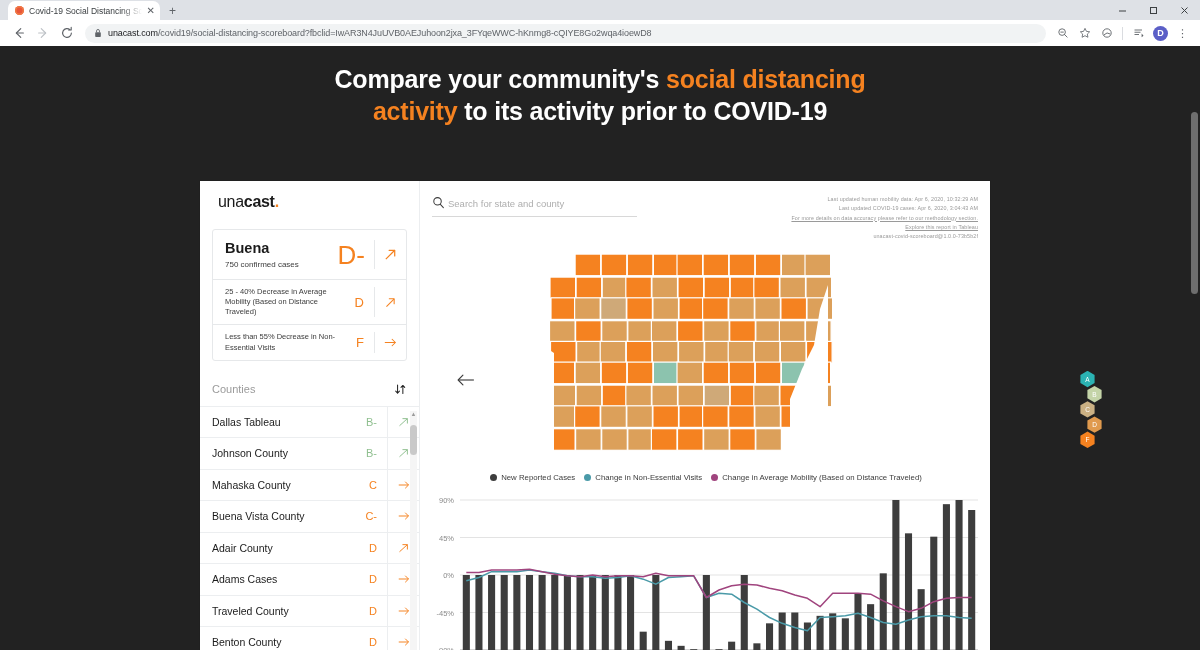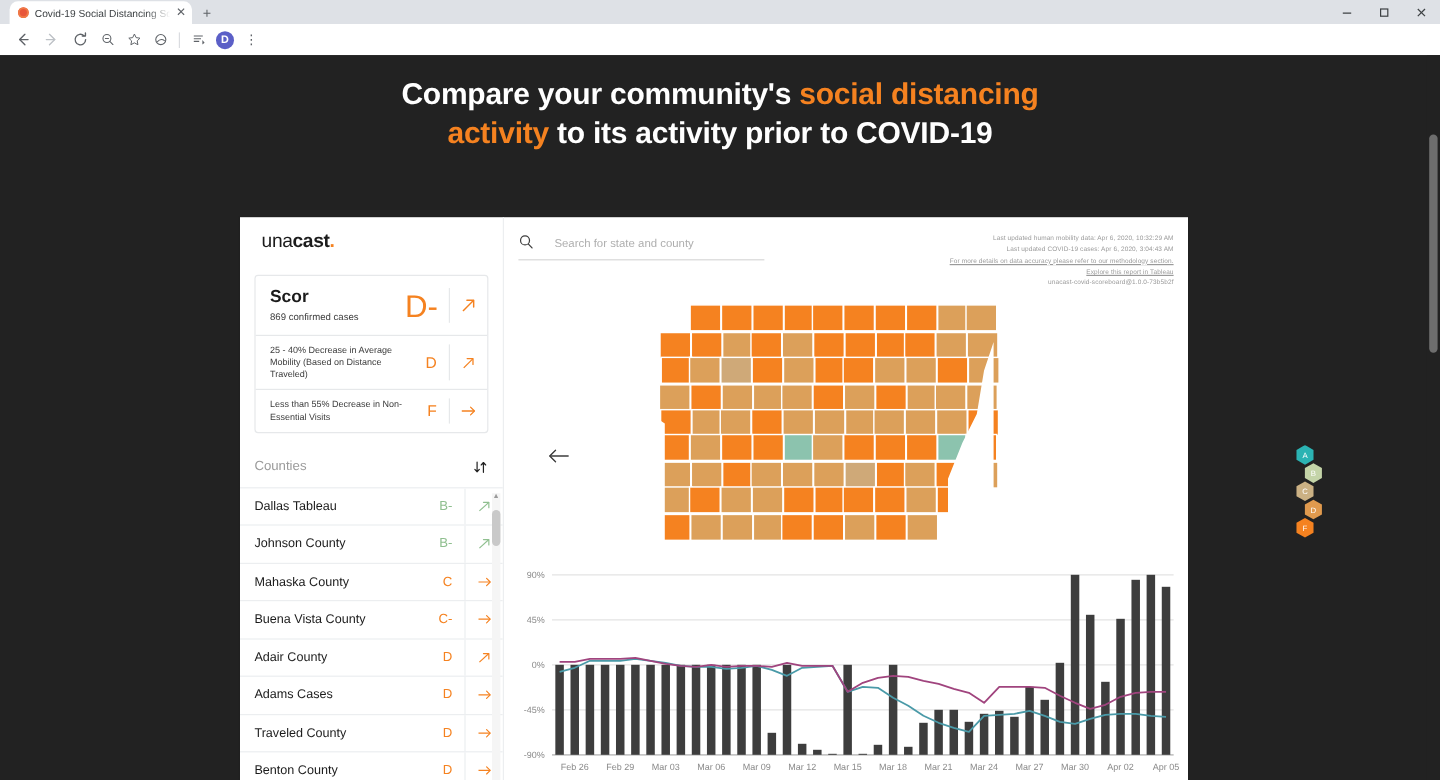--- a/index.html
+++ b/index.html
@@ -189,21 +189,21 @@
     width: 32px; flex: 0 0 32px; border-left: 1px solid #eceef0;
     display: flex; align-items: center; justify-content: center;
     align-self: stretch;
   }
 
   
   .right { flex: 1 1 auto; position: relative; display: flex; flex-direction: column; }
 
   .topbar { display: flex; padding: 12px 14px 0 12px; gap: 10px; }
   .search {
-    flex: 0 0 205px; display: flex; align-items: center; gap: 17px;
+    flex: 0 0 205px; display: flex; align-items: center; gap: 3px;
     border-bottom: 1px solid #d8d8d8; padding-bottom: 4px; height: 22px;
     cursor: text; margin-top: 2px;
   }
   .search .ph { font-size: 9.5px; color: #aeaeae; }
   .meta {
     flex: 1 1 auto; text-align: right; font-size: 5.4px; color: #9a9a9a;
     line-height: 1.72; padding-top: 2px; letter-spacing: 0.1px;
   }
   .meta .lnk { text-decoration: underline; }
 
@@ -272,20 +272,29 @@
           <line x1="3" y1="8" x2="11" y2="8" stroke="currentColor" stroke-width="1.3" stroke-linecap="round"></line>
         </svg>
     </div>
     <div class="nav-btn">
       <svg width="14" height="14" viewBox="0 0 16 16">
           <path d="M13 8 a5 5 0 1 1 -1.6 -3.7" fill="none" stroke="currentColor" stroke-width="1.3" stroke-linecap="round"></path>
           <path d="M12.8 1.6 L12.8 4.6 L9.8 4.6" fill="none" stroke="currentColor" stroke-width="1.3" stroke-linecap="round" stroke-linejoin="round"></path>
         </svg>
     </div>
 
+    <div class="omnibox">
+      <span class="omni-lock">
+        <svg width="8" height="10" viewBox="0 0 10 12">
+            <rect x="1.5" y="5" width="7" height="6" rx="1" fill="#5f6368"></rect>
+            <path d="M3.2 5 V3.4 a1.8 1.8 0 0 1 3.6 0 V5" fill="none" stroke="#5f6368" stroke-width="1.1"></path>
+          </svg>
+      </span>
+      <span class="omni-url"><span>unacast.com</span><span class="dim">/covid19/social-distancing-scoreboard?fbclid=IwAR3N4JuUVB0AEJuhoon2jxa_3FYqeWWC-hKnmg8-cQIYE8Go2wqa4ioewD8</span></span>
+    </div>
 
     <div class="tb-icons">
       <div class="tb-icon">
         <svg width="12" height="12" viewBox="0 0 16 16">
             <circle cx="6.8" cy="6.8" r="4.4" fill="none" stroke="currentColor" stroke-width="1.2"></circle>
             <line x1="4.6" y1="6.8" x2="9" y2="6.8" stroke="currentColor" stroke-width="1.2"></line>
             <line x1="10" y1="10" x2="13.5" y2="13.5" stroke="currentColor" stroke-width="1.2" stroke-linecap="round"></line>
           </svg>
       </div>
       <div class="tb-icon">
@@ -322,22 +331,22 @@
     </div>
 
     <div class="app">
 
       <div class="left">
         <div class="brand"><span class="b1">una</span><span class="b2">cast</span><span class="dot">.</span></div>
 
         <div class="scorecard">
           <div class="sc-main">
             <div class="txt">
-              <div class="state">Scor</div>
-              <div class="cases">869 confirmed cases</div>
+              <div class="state">Buena</div>
+              <div class="cases">750 confirmed cases</div>
             </div>
             <div class="sc-grade-lg">D-</div>
             <div class="sc-arrow">
               <svg width="15" height="15" viewBox="0 0 16 16">
                   <line x1="3" y1="13" x2="12.5" y2="3.5" stroke="#f58220" stroke-width="1.3"></line>
                   <path d="M6.5 3.5 L12.5 3.5 L12.5 9.5" fill="none" stroke="#f58220" stroke-width="1.3" stroke-linecap="round" stroke-linejoin="round"></path>
                 </svg>
             </div>
           </div>
           <div class="sc-row">
@@ -605,20 +614,34 @@
                 <polygon points="8.50,30.20 15.60,34.30 15.60,42.50 8.50,46.60 1.40,42.50 1.40,34.30 " fill="#cbb184"></polygon>
                 <text x="8.5" y="41" text-anchor="middle" font-size="6.5" fill="#ffffff" font-family="Liberation Sans, sans-serif">C</text>
                 <polygon points="15.50,45.40 22.60,49.50 22.60,57.70 15.50,61.80 8.40,57.70 8.40,49.50 " fill="#e09a4e"></polygon>
                 <text x="15.5" y="56.199999999999996" text-anchor="middle" font-size="6.5" fill="#ffffff" font-family="Liberation Sans, sans-serif">D</text>
                 <polygon points="8.50,60.60 15.60,64.70 15.60,72.90 8.50,77.00 1.40,72.90 1.40,64.70 " fill="#f58220"></polygon>
                 <text x="8.5" y="71.39999999999999" text-anchor="middle" font-size="6.5" fill="#ffffff" font-family="Liberation Sans, sans-serif">F</text>
               </svg>
           </div>
         </div>
 
+        <div class="legend" id="chart-legend">
+            <div class="lg-item">
+              <span class="lg-dot" style="background: rgb(61, 61, 61);"></span>
+              <span class="lg-txt">New Reported Cases</span>
+            </div>
+            <div class="lg-item">
+              <span class="lg-dot" style="background: rgb(74, 154, 168);"></span>
+              <span class="lg-txt">Change in Non-Essential Visits</span>
+            </div>
+            <div class="lg-item">
+              <span class="lg-dot" style="background: rgb(160, 68, 126);"></span>
+              <span class="lg-txt">Change in Average Mobility (Based on Distance Traveled)</span>
+            </div>
+          </div>
 
         <div class="chartwrap">
           <svg class="chart-svg" width="566" height="186" viewBox="0 0 566 186" id="chart">
               <line x1="40" y1="10" x2="558" y2="10" stroke="#e3e3e3" stroke-width="1"></line>
               <text x="34" y="13" text-anchor="end" font-size="7.5" fill="#8a8a8a" font-family="Liberation Sans, sans-serif">90%</text>
               <line x1="40" y1="47.5" x2="558" y2="47.5" stroke="#e3e3e3" stroke-width="1"></line>
               <text x="34" y="50.5" text-anchor="end" font-size="7.5" fill="#8a8a8a" font-family="Liberation Sans, sans-serif">45%</text>
               <line x1="40" y1="85" x2="558" y2="85" stroke="#e3e3e3" stroke-width="1"></line>
               <text x="34" y="88" text-anchor="end" font-size="7.5" fill="#8a8a8a" font-family="Liberation Sans, sans-serif">0%</text>
               <line x1="40" y1="122.5" x2="558" y2="122.5" stroke="#e3e3e3" stroke-width="1"></line>

